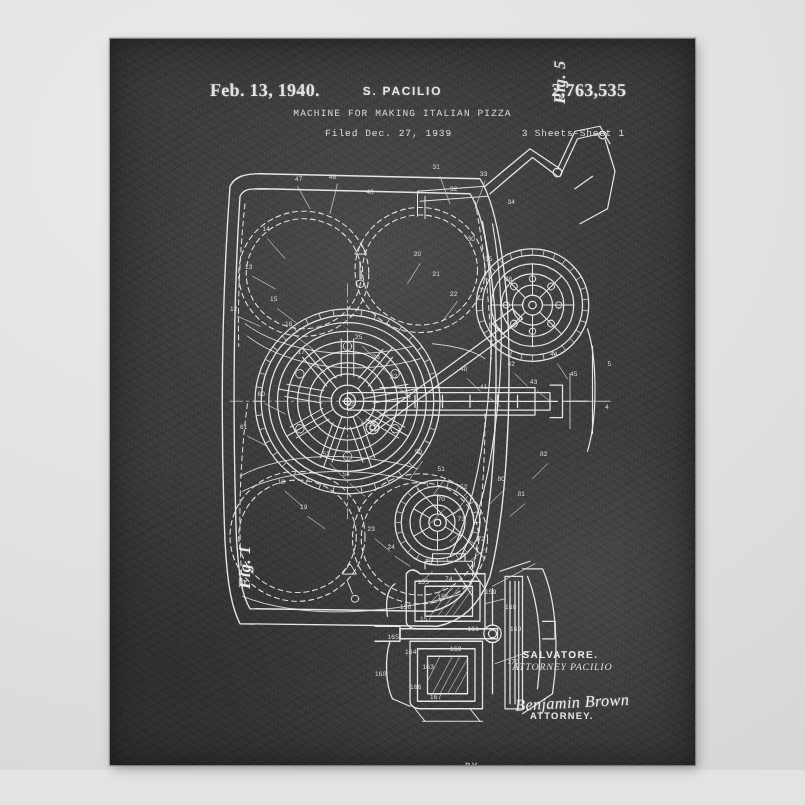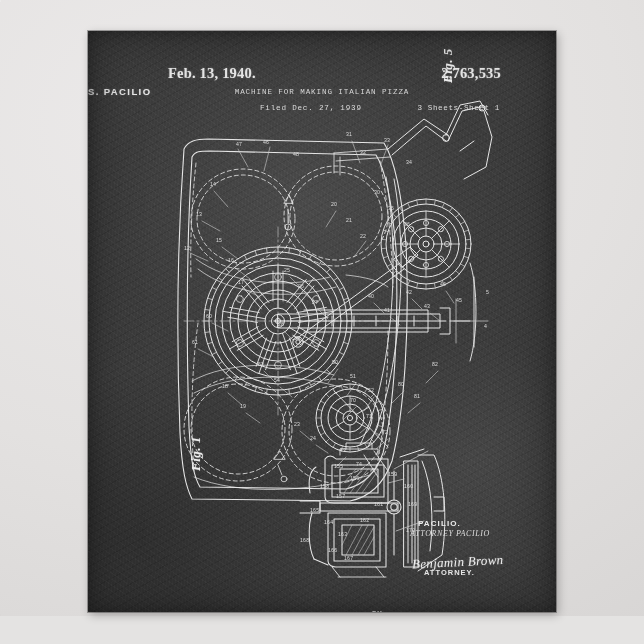--- a/index.html
+++ b/index.html
@@ -63,25 +63,24 @@
     position:absolute;left:80px;top:34px;
     font-weight:bold;font-size:14.5px;letter-spacing:.2px;
     text-shadow:0 0 2px rgba(255,255,255,.30);
   }
   .hdr .pnum{
     position:absolute;right:55px;top:34px;
     font-weight:bold;font-size:14.5px;letter-spacing:.2px;
     text-shadow:0 0 2px rgba(255,255,255,.30);
   }
   .hdr .inventor{
-    position:absolute;left:0;right:0;top:37px;text-align:left;
+    position:absolute;left:0;right:0;top:37px;text-align:center;
     font-family:"Liberation Sans", sans-serif;
     font-size:9.5px;font-weight:bold;letter-spacing:1.4px;
     text-shadow:0 0 2px rgba(255,255,255,.25);
-    margin-top:18px;
   }
   .hdr .subtitle{
     position:absolute;left:0;right:0;top:57px;text-align:center;
     font-family:"Liberation Mono", monospace;
     font-size:7.6px;letter-spacing:.9px;color:#d6d6d6;
   }
   .hdr .filed{
     position:absolute;left:172px;top:73px;
     font-family:"Liberation Mono", monospace;
     font-size:7.6px;letter-spacing:.8px;color:#dcdcdc;
@@ -897,21 +896,21 @@
         <div class="numlbl" style="left: 320px; top: 470px;">169</div>
         <div class="numlbl" style="left: 318px; top: 496px;">170</div>
         <div class="numlbl" style="left: 398px; top: 258px;">5</div>
         <div class="numlbl" style="left: 396px; top: 292px;">4</div>
       </div>
 
     <div class="figlab fig1">Fig. 1</div>
     <div class="figlab fig5">Fig. 5</div>
 
     <div class="sig">
-      <div class="inv-label">PACILIO.</div>
+      <div class="inv-label">SALVATORE.</div>
       <div class="inv-name">ATTORNEY PACILIO</div>
       <div class="by">BY</div>
       <div class="atty-sign">Benjamin Brown</div>
       <div class="atty-label">ATTORNEY.</div>
     </div>
 
     <div class="vig"></div>
   </div>
 </div>
 

